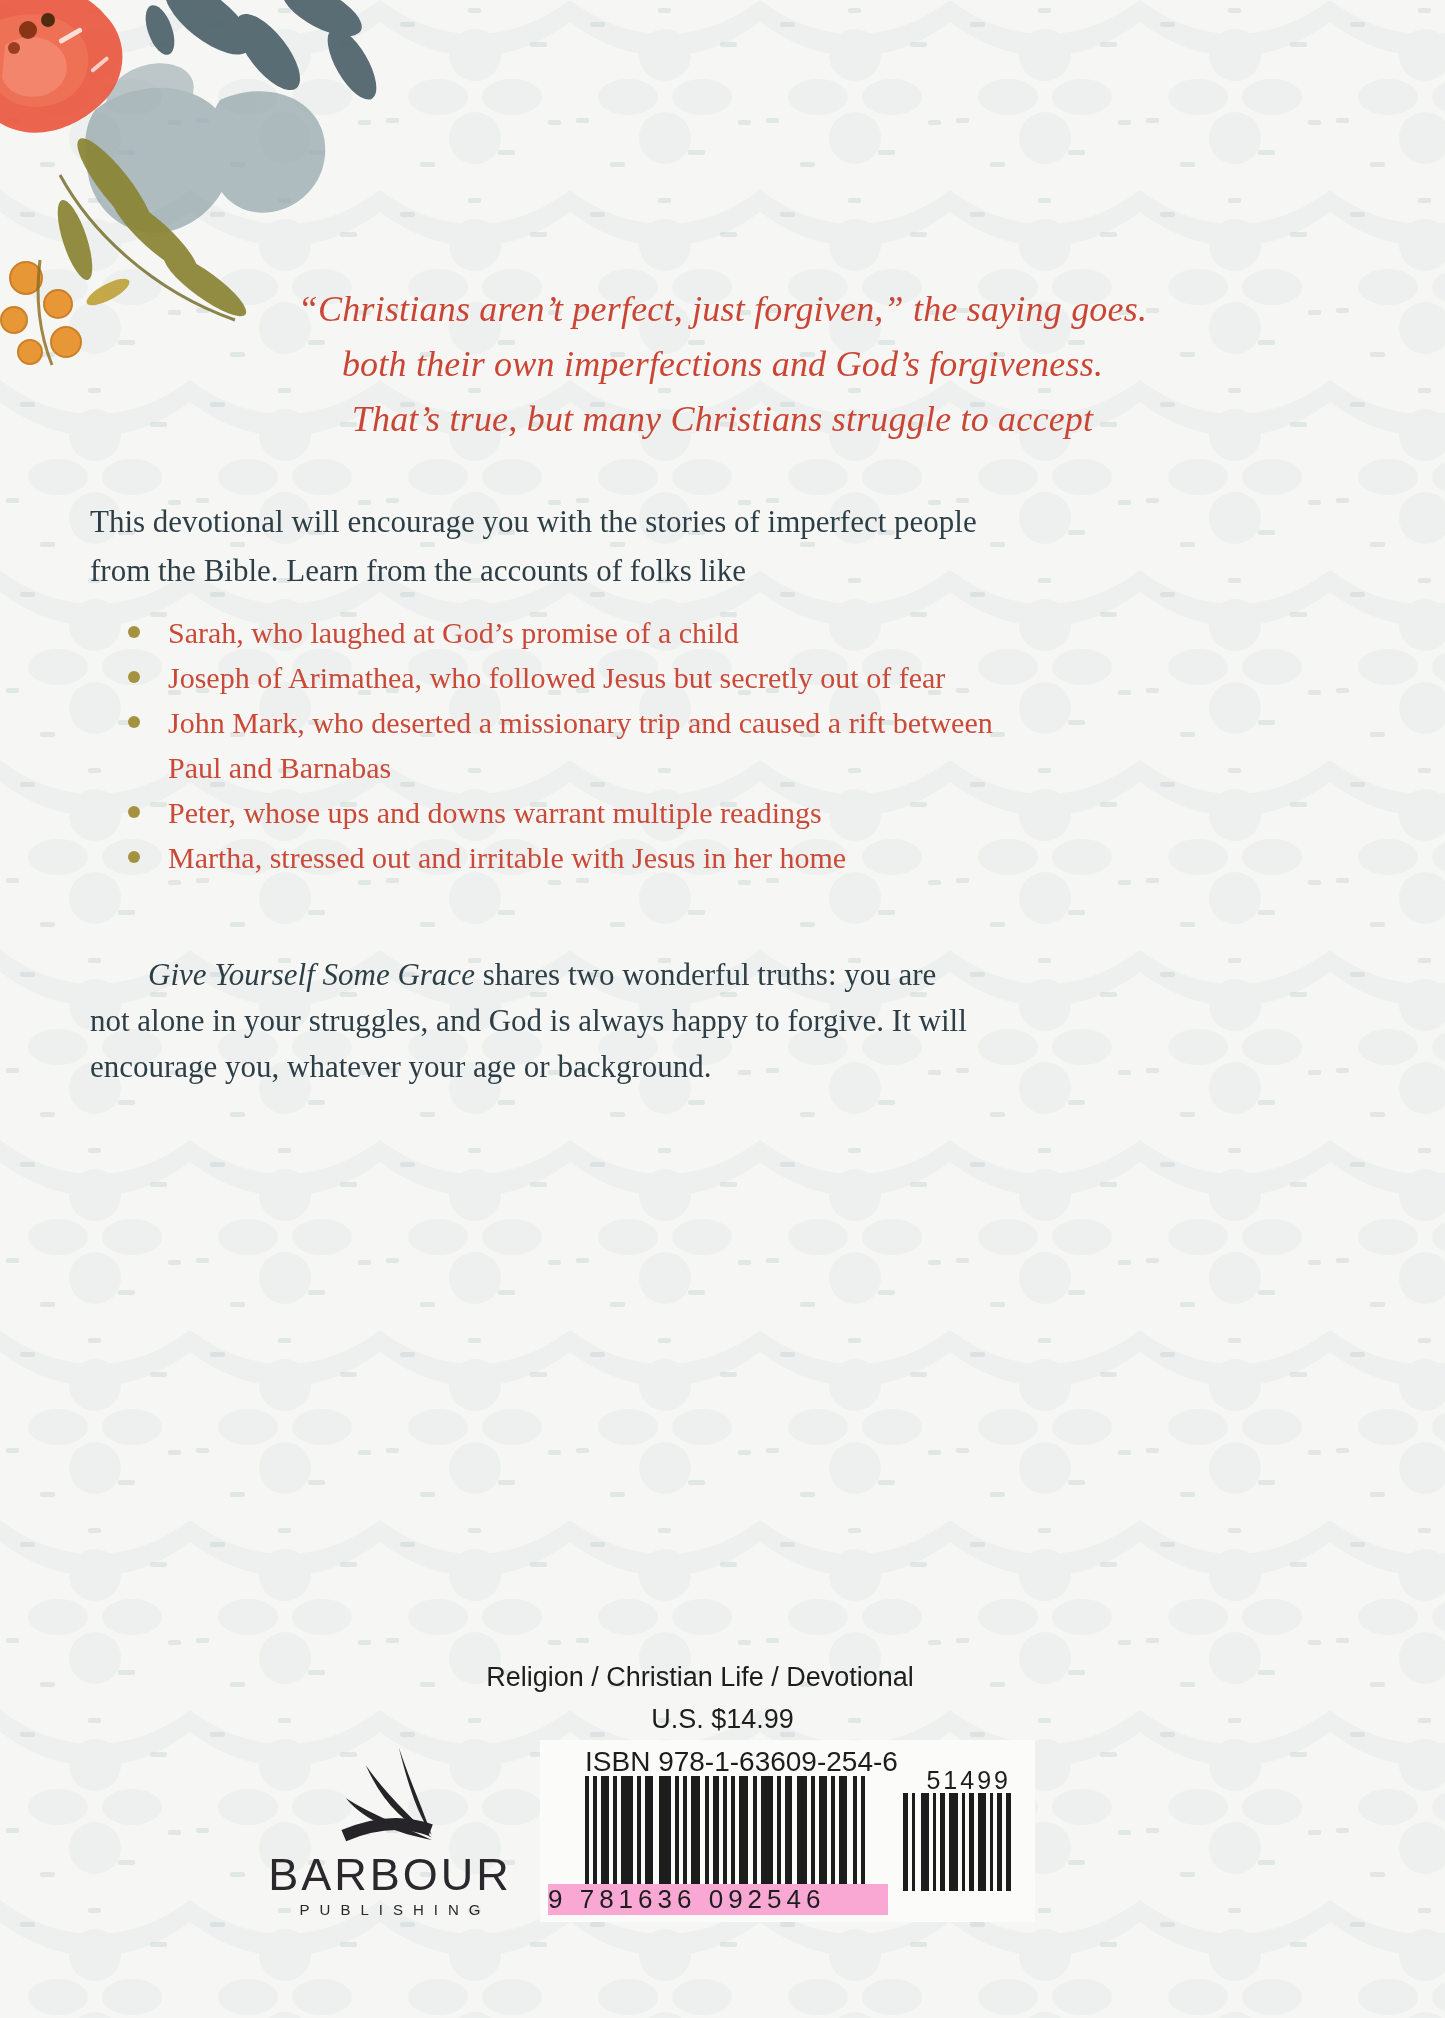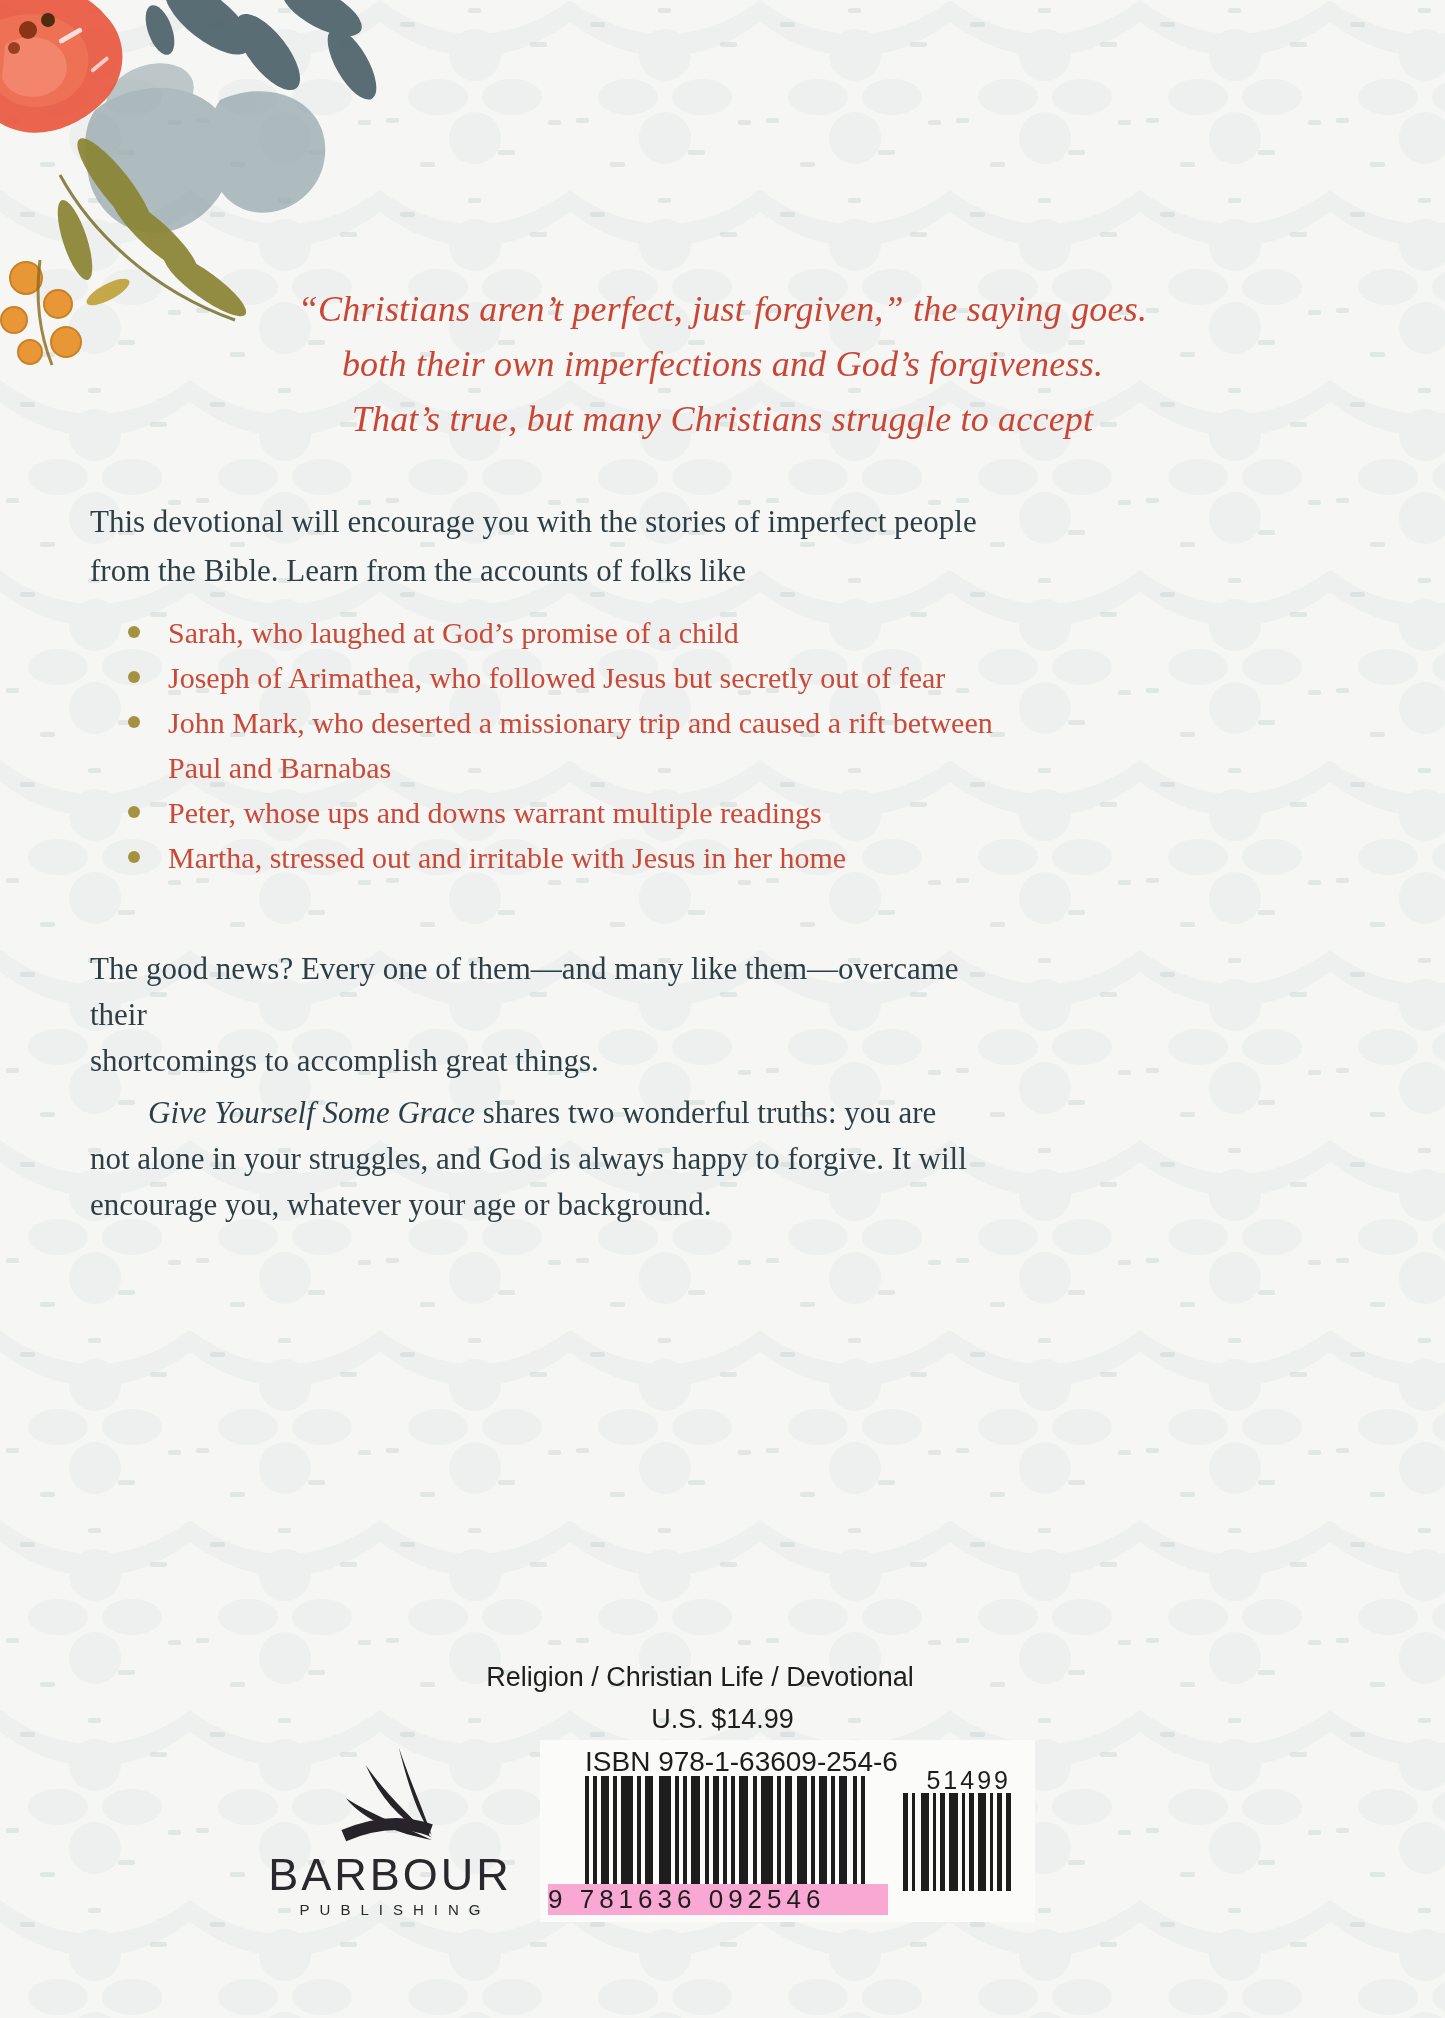--- a/index.html
+++ b/index.html
@@ -199,24 +199,20 @@
       <span class="dot"></span>
       <span class="btxt">Peter, whose ups and downs warrant multiple readings</span>
     </li>
     <li>
       <span class="dot"></span>
       <span class="btxt">Martha, stressed out and irritable with Jesus in her home</span>
     </li>
   </ul>
 
   <div class="outro">
-    <div class="p1">
-      <div>The good news? Every one of them—and many like them—overcame their</div>
-      <div>shortcomings to accomplish great things.</div>
-    </div>
     <div class="p2">
       <div class="indent"><span class="ital">Give Yourself Some Grace</span><span> shares two wonderful truths: you are</span></div>
       <div>not alone in your struggles, and God is always happy to forgive. It will</div>
       <div>encourage you, whatever your age or background.</div>
     </div>
   </div>
 
   <div class="footer-text category">Religion / Christian Life / Devotional</div>
   <div class="footer-text price">U.S. $14.99</div>
 

